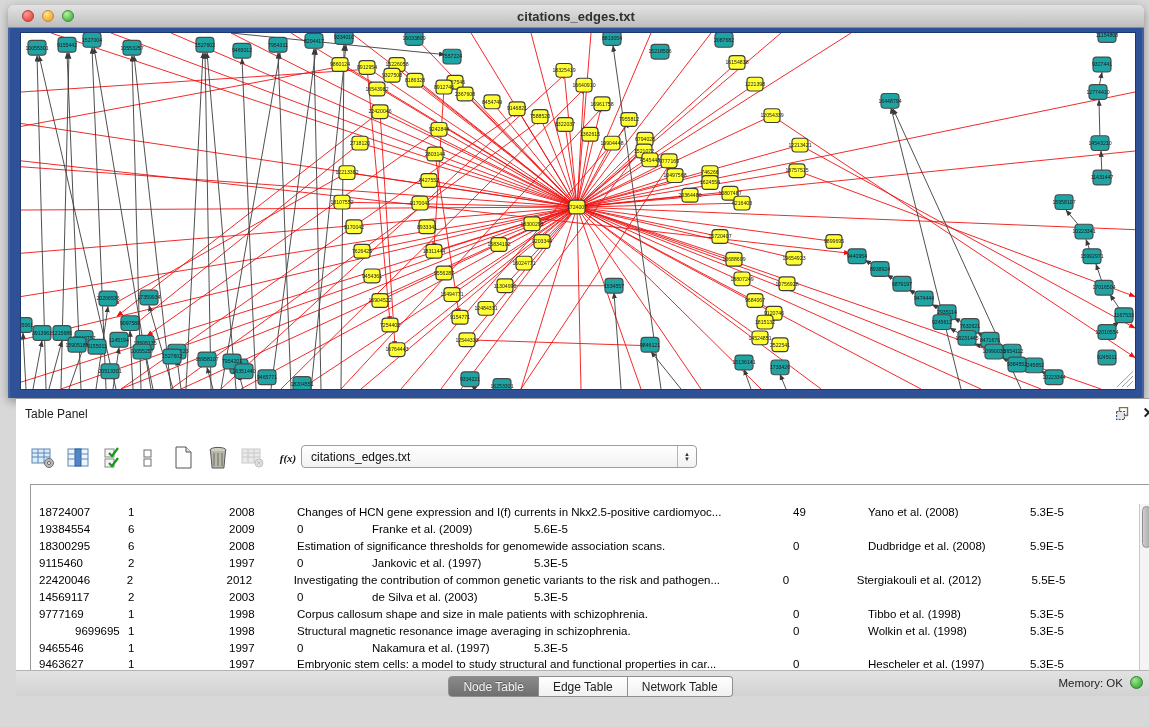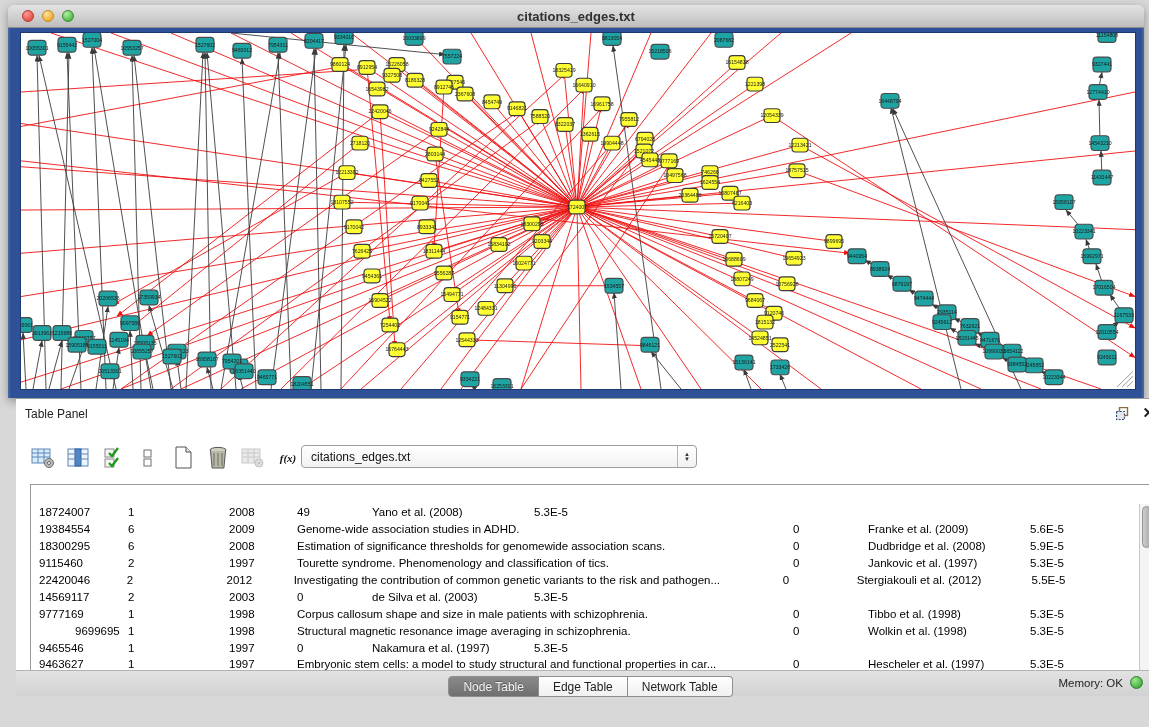--- a/index.html
+++ b/index.html
@@ -903,47 +903,46 @@
         <span>▼</span>
       </span>
   </div>
 
   <div id="grid-box">
     <div id="grid-rows">
         <div class="grow">
           <div class="gcell" style="width: 89px;">18724007</div>
           <div class="gcell" style="width: 101px;">1</div>
           <div class="gcell" style="width: 68px;">2008</div>
+          <div class="gcell" style="width: 496px;">Changes of HCN gene expression and I(f) currents in Nkx2.5-positive cardiomyoc...</div>
           <div class="gcell" style="width: 75px;">49</div>
           <div class="gcell" style="width: 162px;">Yano et al. (2008)</div>
           <div class="gcell" style="width: 117px;">5.3E-5</div>
         </div>
         <div class="grow">
           <div class="gcell" style="width: 89px;">19384554</div>
           <div class="gcell" style="width: 101px;">6</div>
           <div class="gcell" style="width: 68px;">2009</div>
-          <div class="gcell" style="width: 496px;">Genome-wide association studies in ADHD.</div>
           <div class="gcell" style="width: 75px;">0</div>
           <div class="gcell" style="width: 162px;">Franke et al. (2009)</div>
           <div class="gcell" style="width: 117px;">5.6E-5</div>
         </div>
         <div class="grow">
           <div class="gcell" style="width: 89px;">18300295</div>
           <div class="gcell" style="width: 101px;">6</div>
           <div class="gcell" style="width: 68px;">2008</div>
           <div class="gcell" style="width: 496px;">Estimation of significance thresholds for genomewide association scans.</div>
           <div class="gcell" style="width: 75px;">0</div>
           <div class="gcell" style="width: 162px;">Dudbridge et al. (2008)</div>
           <div class="gcell" style="width: 117px;">5.9E-5</div>
         </div>
         <div class="grow">
           <div class="gcell" style="width: 89px;">9115460</div>
           <div class="gcell" style="width: 101px;">2</div>
           <div class="gcell" style="width: 68px;">1997</div>
-          <div class="gcell" style="width: 496px;">Tourette syndrome. Phenomenology and classification of tics.</div>
           <div class="gcell" style="width: 75px;">0</div>
           <div class="gcell" style="width: 162px;">Jankovic et al. (1997)</div>
           <div class="gcell" style="width: 117px;">5.3E-5</div>
         </div>
         <div class="grow">
           <div class="gcell" style="width: 89px;">22420046</div>
           <div class="gcell" style="width: 101px;">2</div>
           <div class="gcell" style="width: 68px;">2012</div>
           <div class="gcell" style="width: 496px;">Investigating the contribution of common genetic variants to the risk and pathogen...</div>
           <div class="gcell" style="width: 75px;">0</div>

